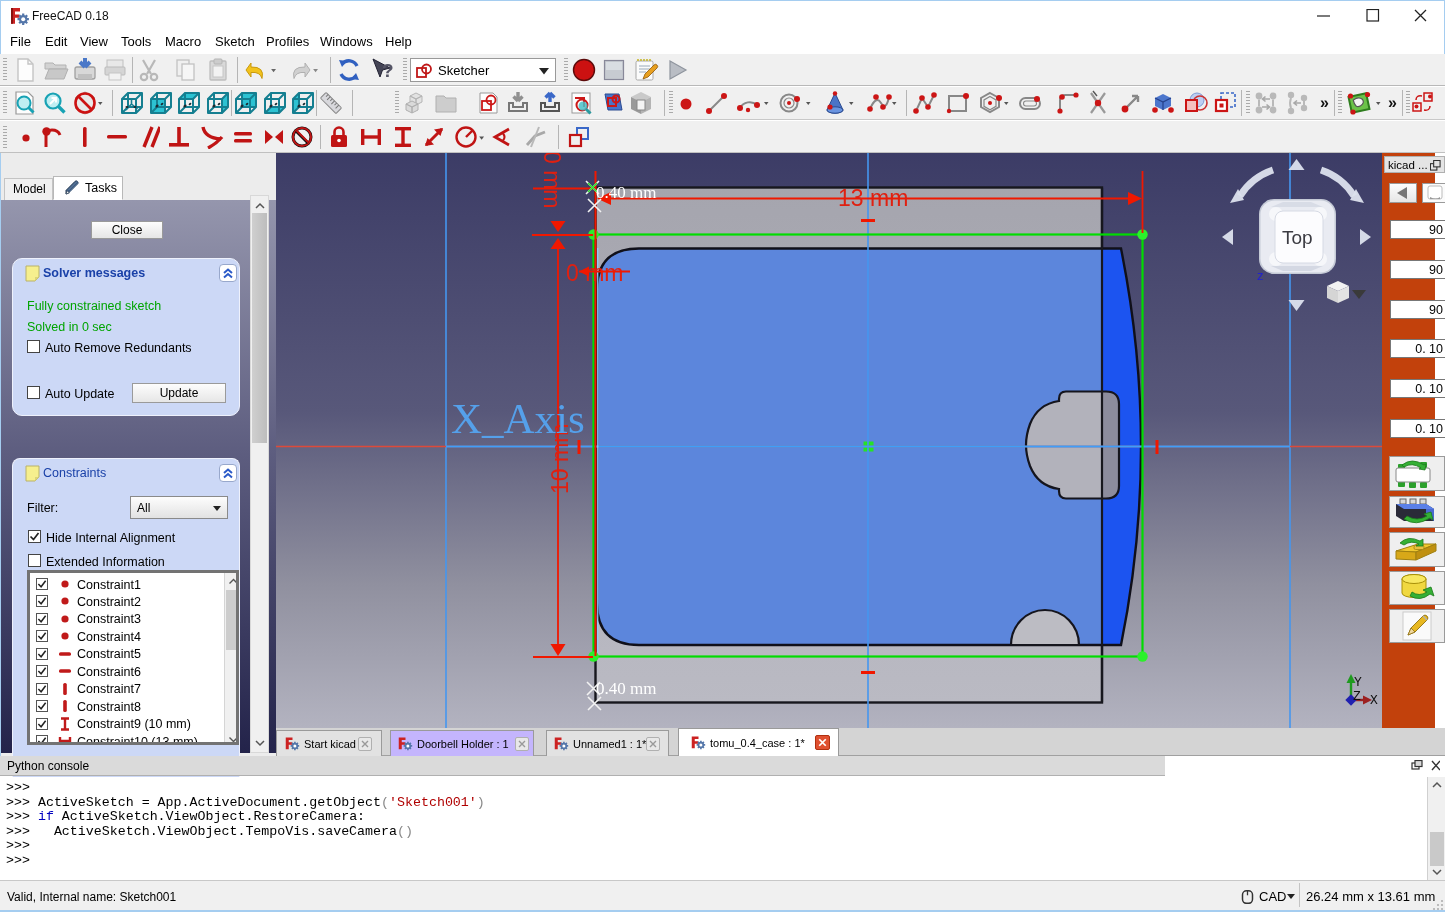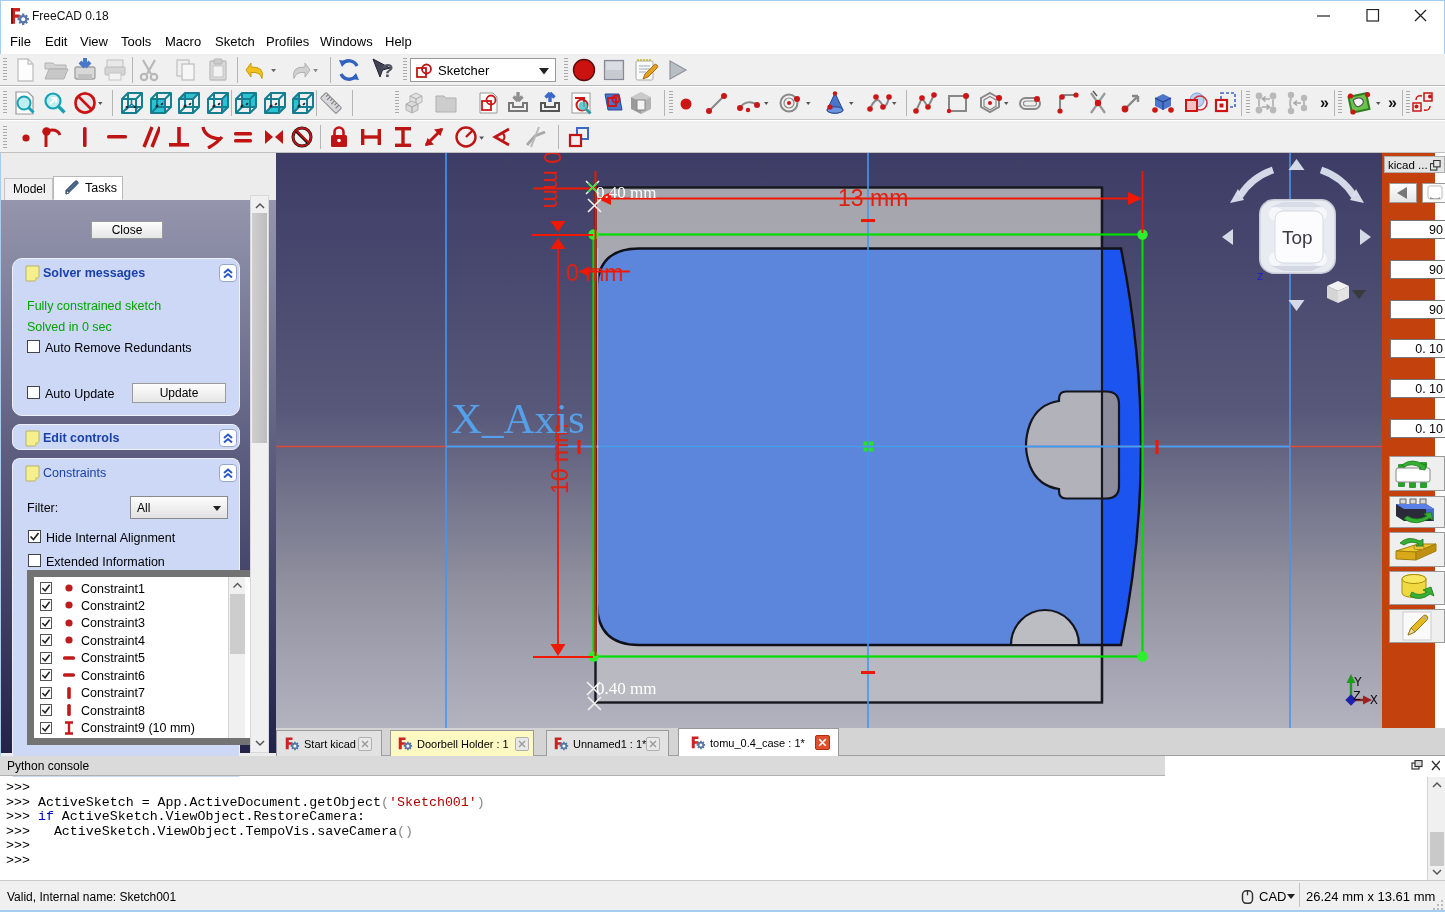--- a/index.html
+++ b/index.html
@@ -750,35 +750,20 @@
       </div>
       <span class="abs" style="left:14px;top:40px;font-size:12.5px;color:#00a400">Fully constrained sketch</span>
       <span class="abs" style="left:14px;top:61px;font-size:12.5px;color:#00a400">Solved in 0 sec</span>
       <div class="abs" style="left:14px;top:81px;width:13px;height:13px;background:#fff;border:1px solid #444"></div>
       <span class="abs" style="left:32px;top:82px;font-size:12.5px">Auto Remove Redundants</span>
       <div class="abs" style="left:14px;top:127px;width:13px;height:13px;background:#fff;border:1px solid #444"></div>
       <span class="abs" style="left:32px;top:128px;font-size:12.5px">Auto Update</span>
       <div class="vbtn" style="left:119px;top:124px;width:94px;height:20px;text-align:center;font-size:12px;line-height:18px">Update</div>
     </div>
 
-    <div class="abs" style="left:11px;top:224px;width:228px;height:26px;background:#ccd8f6;border:1px solid #eef1fc;border-radius:8px">
-      <svg class="abs" style="left:12px;top:5px" width="15" height="17" viewBox="0 0 15 17">
-          <path d="M1 1 h13 v11 l-4 4 h-9 z" fill="#f6ef8e" stroke="#b9b26a" stroke-width="1"></path>
-          <path d="M14 12 h-4 v4 z" fill="#dcd478"></path>
-        </svg>
-      <span class="abs" style="left:30px;top:6px;font-size:12.5px;font-weight:bold;color:#1a41a8">Edit controls</span>
-      <div class="abs" style="left:206px;top:4px;width:18px;height:18px;background:#fff;border:1px solid #98a8cc;border-radius:4px">
-        <svg width="16" height="16" viewBox="0 0 16 16">
-            <g fill="none" stroke="#2b5ac8" stroke-width="2">
-              <path d="M4 8 l4 -3.5 4 3.5"></path>
-              <path d="M4 12.5 l4 -3.5 4 3.5"></path>
-            </g>
-          </svg>
-      </div>
-    </div>
 
     <div class="abs" style="left:11px;top:258px;width:228px;height:342px;background:#ccd8f6;border:1px solid #eef1fc;border-radius:8px 8px 0 0;border-bottom:none">
       <svg class="abs" style="left:12px;top:6px" width="15" height="17" viewBox="0 0 15 17">
           <path d="M1 1 h13 v11 l-4 4 h-9 z" fill="#f6ef8e" stroke="#b9b26a" stroke-width="1"></path>
           <path d="M14 12 h-4 v4 z" fill="#dcd478"></path>
         </svg>
       <span class="abs" style="left:30px;top:7px;font-size:12.5px;font-weight:normal;color:#1a41a8">Constraints</span>
       <div class="abs" style="left:206px;top:5px;width:18px;height:18px;background:#fff;border:1px solid #98a8cc;border-radius:4px">
         <svg width="16" height="16" viewBox="0 0 16 16">
             <g fill="none" stroke="#2b5ac8" stroke-width="2">
@@ -796,21 +781,21 @@
       </div>
       <div class="abs" style="left:15px;top:71px;width:13px;height:13px;background:#fff;border:1px solid #444">
         <svg width="11" height="11" viewBox="0 0 11 11">
             <path d="M1.5 5.5 l3 3 5 -6.5" fill="none" stroke="#222" stroke-width="1.7"></path>
           </svg>
       </div>
       <span class="abs" style="left:33px;top:72px;font-size:12.5px">Hide Internal Alignment</span>
       <div class="abs" style="left:15px;top:95px;width:13px;height:13px;background:#fff;border:1px solid #444"></div>
       <span class="abs" style="left:33px;top:96px;font-size:12.5px">Extended Information</span>
 
-      <div class="abs" style="left:14px;top:111px;width:240px;height:175px;background:#fff;border:7px solid #737373;overflow:hidden">
+      <div class="abs" style="left:14px;top:111px;width:212px;height:175px;background:#fff;border:3px solid #737373;overflow:hidden">
         <div id="clist">
 <div class="abs" style="left:6px;top:5.0px;width:12px;height:12px;background:#fff;border:1px solid #555">
               <svg width="10" height="10" viewBox="0 0 11 11">
                 <path d="M1.5 5.5 l3 3 5 -6.5" fill="none" stroke="#222" stroke-width="1.7"></path>
               </svg>
             </div>
 <div class="abs" style="left:28px;top:4.0px">
               <svg width="14" height="14" viewBox="0 0 14 14">
                 <circle cx="7" cy="7" r="3.6" fill="#c01a1a"></circle>
               </svg>
@@ -1188,21 +1173,21 @@
         </g>
         <circle cx="13.2" cy="13.2" r="2" fill="#fff"></circle>
       </svg>
     <span class="abs" style="left:27px;top:7px;font-size:11px">Start kicad</span>
     <div class="abs" style="left:81px;top:6px;width:14px;height:14px;background:#e8e8e8;border:1px solid #b0b0b0;border-radius:2px">
         <svg width="12" height="12" viewBox="0 0 12 12">
           <path d="M3 3 l6 6 M9 3 l-6 6" stroke="#999" stroke-width="1.4"></path>
         </svg>
       </div>
   </div>
-  <div class="abs" style="left:114px;top:2px;width:144px;height:26px;background:#fef9c3;border:1px solid #9a9a9a;border-bottom:none">
+  <div class="abs" style="left:114px;top:2px;width:144px;height:26px;background:#c4b5fd;border:1px solid #9a9a9a;border-bottom:none">
     <svg class="abs" style="left:7px;top:5px" width="15" height="15" viewBox="0 0 20 20">
         <path d="M1 2 h9 v3.4 h-5 v3 h4.4 v3.4 h-4.4 v6 h-4 z" fill="#cc2222"></path>
         <g fill="#5577aa">
           <circle cx="13.2" cy="13.2" r="4.2"></circle>
           <g stroke="#5577aa" stroke-width="2.2">
             <path d="M13.2 7.5 v11.4 M7.5 13.2 h11.4 M9.2 9.2 l8 8 M17.2 9.2 l-8 8"></path>
           </g>
         </g>
         <circle cx="13.2" cy="13.2" r="2" fill="#fff"></circle>
       </svg>

